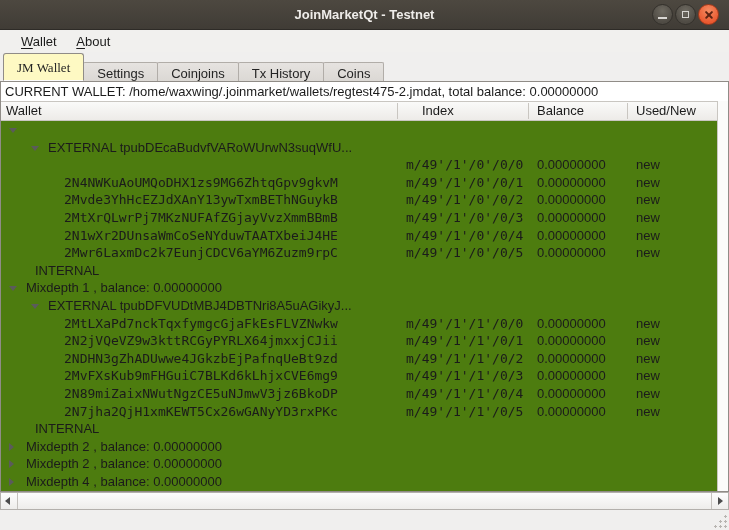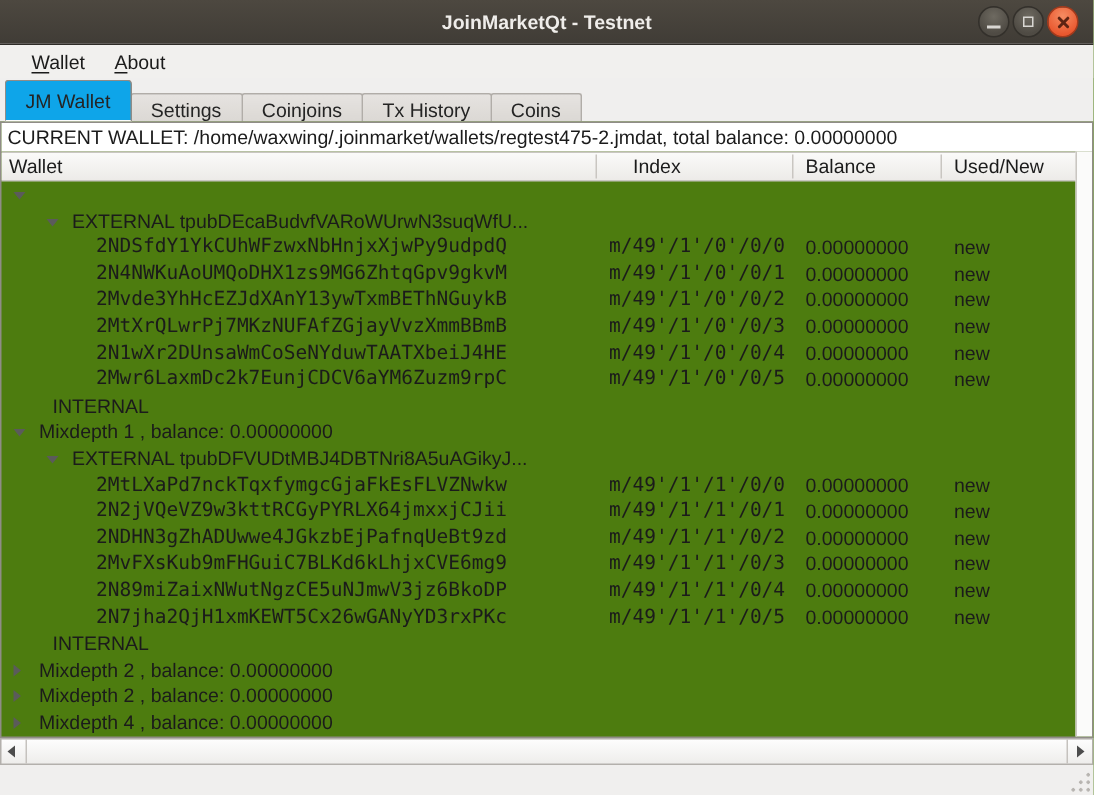--- a/index.html
+++ b/index.html
@@ -52,22 +52,22 @@
   }
   .tab{
     height:19px;line-height:22px;padding:0 13px;
     background:linear-gradient(#e6e3e0,#dbd8d4);
     border:1px solid #b1ada8;border-bottom:none;
     border-radius:2px 2px 0 0;box-sizing:border-box;margin-right:-1px;
     color:#242424;
   }
   .tab.active{
     height:28px;line-height:28px;
-    background:#0ea5e9;border:1px solid #908c87;border-bottom:1px solid #fcfcfb;
-    position:relative;z-index:3;border-radius:3px 3px 0 0;
+    background:#fef9c3;border:1px solid #908c87;border-bottom:1px solid #fcfcfb;
+    position:relative;z-index:3;border-radius:3px 3px 0 0;font-family:Liberation Serif, serif;
   }
 
   
   .content{
     position:absolute;left:0;top:81px;width:729px;height:411px;
     background:#4d7c0f;border:1px solid #908c87;box-sizing:border-box;z-index:1;
   }
   .wallet-line{
     position:absolute;left:0;top:0;right:0;height:19px;line-height:19px;
     padding-left:4px;background:#fff;white-space:nowrap;overflow:hidden;
@@ -177,21 +177,20 @@
 
   <div class="rows">
       <div class="trow row-mixdepth">
         <span class="exp exp-down exp-mixdepth"></span>
       </div>
       <div class="trow row-branch">
         <span class="exp exp-down exp-branch"></span>
         <span class="c lbl-branch">EXTERNAL tpubDEcaBudvfVARoWUrwN3suqWfU...</span>
       </div>
       <div class="trow row-address">
-        <span class="c addr mono">2NDSfdY1YkCUhWFzwxNbHnjxXjwPy9udpdQ</span>
         <span class="c idx mono">m/49'/1'/0'/0/0</span>
         <span class="c bal">0.00000000</span>
         <span class="c status">new</span>
       </div>
       <div class="trow row-address">
         <span class="c addr mono">2N4NWKuAoUMQoDHX1zs9MG6ZhtqGpv9gkvM</span>
         <span class="c idx mono">m/49'/1'/0'/0/1</span>
         <span class="c bal">0.00000000</span>
         <span class="c status">new</span>
       </div>

